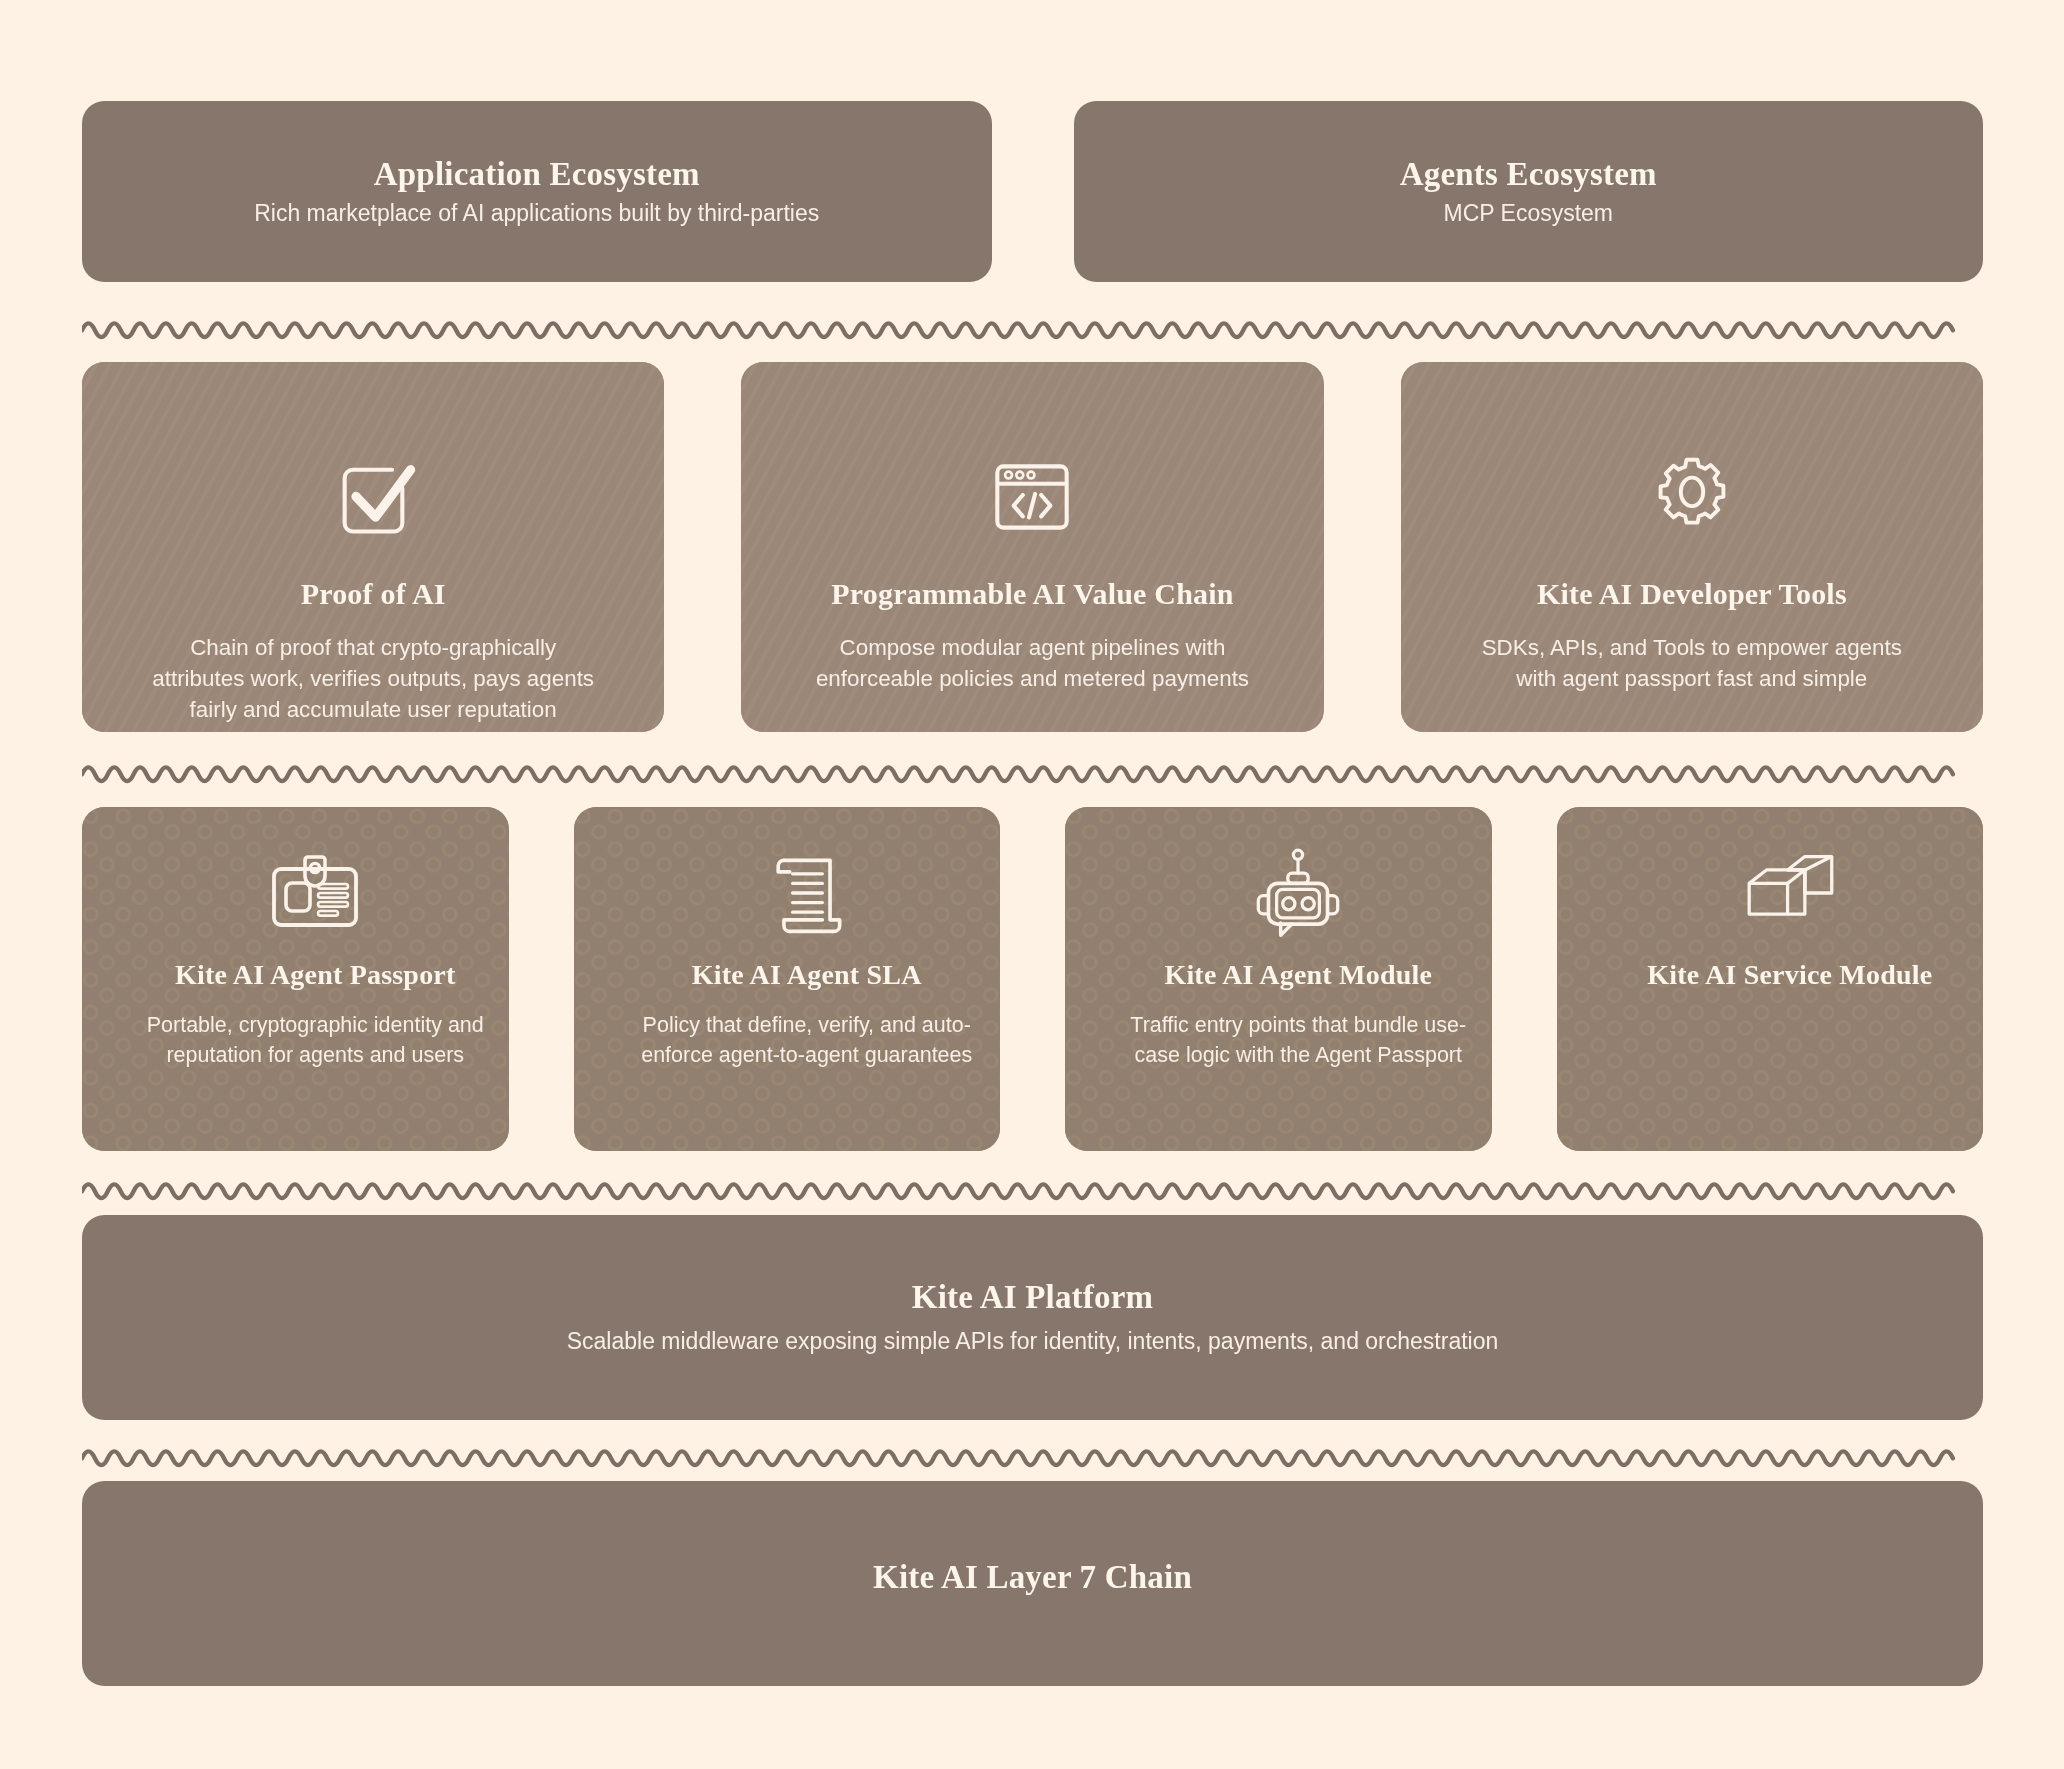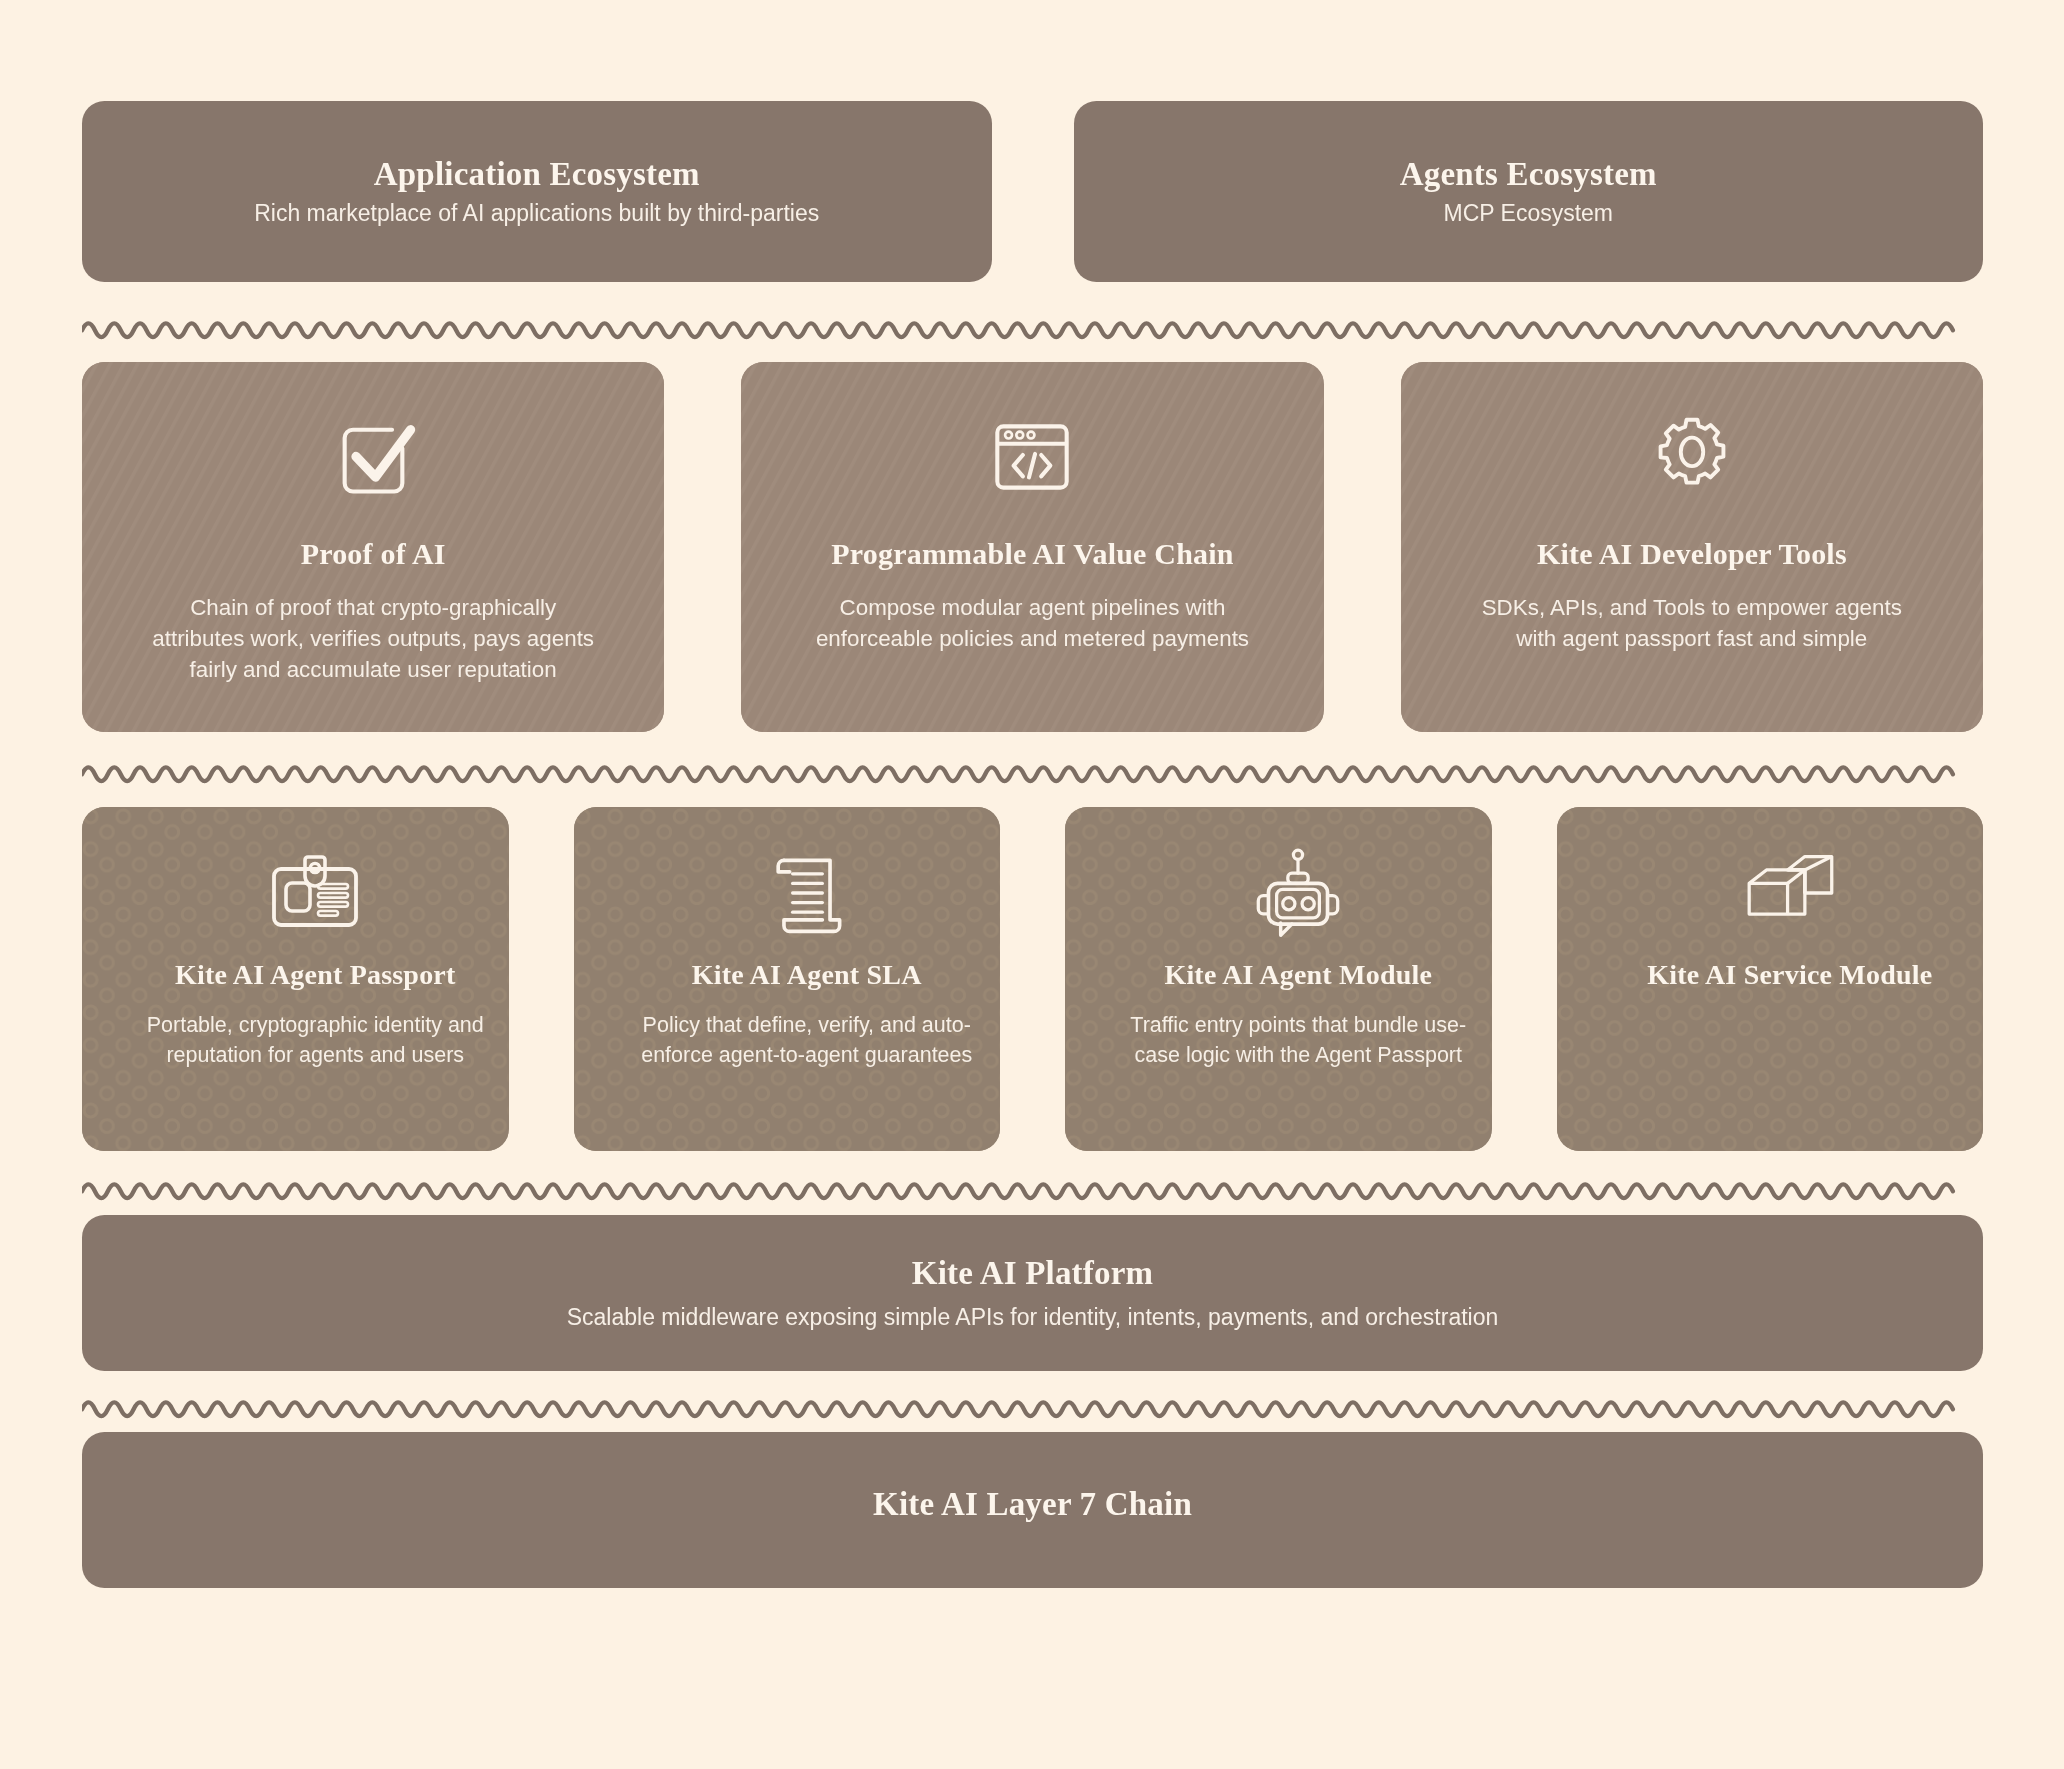--- a/index.html
+++ b/index.html
@@ -93,21 +93,21 @@
   .row2 {
     display: flex;
     gap: 77px;
     margin-top: 8.6px;
   }
   .feat-card {
     flex: 1 1 0;
     height: 370px;
     background: #9b8778;
   }
-  .feat-card .inner { padding: 30px 29px 29px; justify-content: flex-start; }
+  .feat-card .inner { padding: 30px 29px 29px; justify-content: flex-start; margin-top: 40px; }
   .feat-card .icon-slot { height: 129px; display:flex; align-items:center; justify-content:center; margin-bottom: 15.5px;}
   .feat-card .title { font-size: 30px; margin: 0 0 22.4px 0; }
   .feat-card .desc  { font-size: 22.4px; line-height: 1.38; margin: 0; max-width: 456px;}
 
   
   .row3 {
     display: flex;
     gap: 65px;
     margin-top: 10.3px;
   }
@@ -117,21 +117,21 @@
     background: #91806f;
   }
   .mod-card .inner { padding: 26px 22.4px 22.4px; justify-content: flex-start; margin-left: 20px; }
   .mod-card .icon-slot { height: 120px; display:flex; align-items:center; justify-content:center; margin-bottom: 5.2px;}
   .mod-card .title { font-size: 28px; margin: 0 0 19px 0; }
   .mod-card .desc  { font-size: 21.5px; line-height: 1.4; margin: 0; max-width: 370px;}
 
   
   .wide-card {
     width: 100%;
-    height: 156px;
+    height: 205px;
     background: #87766b;
   }
   .wide-card .title { font-size: 33px; margin: 0 0 12px 0; }
   .wide-card .desc  { font-size: 23px; margin: 0; }
   .row5 { margin-bottom: 0; }
 
   svg.line-icon { display:block; }
 </style>
 </head>
 <body>

